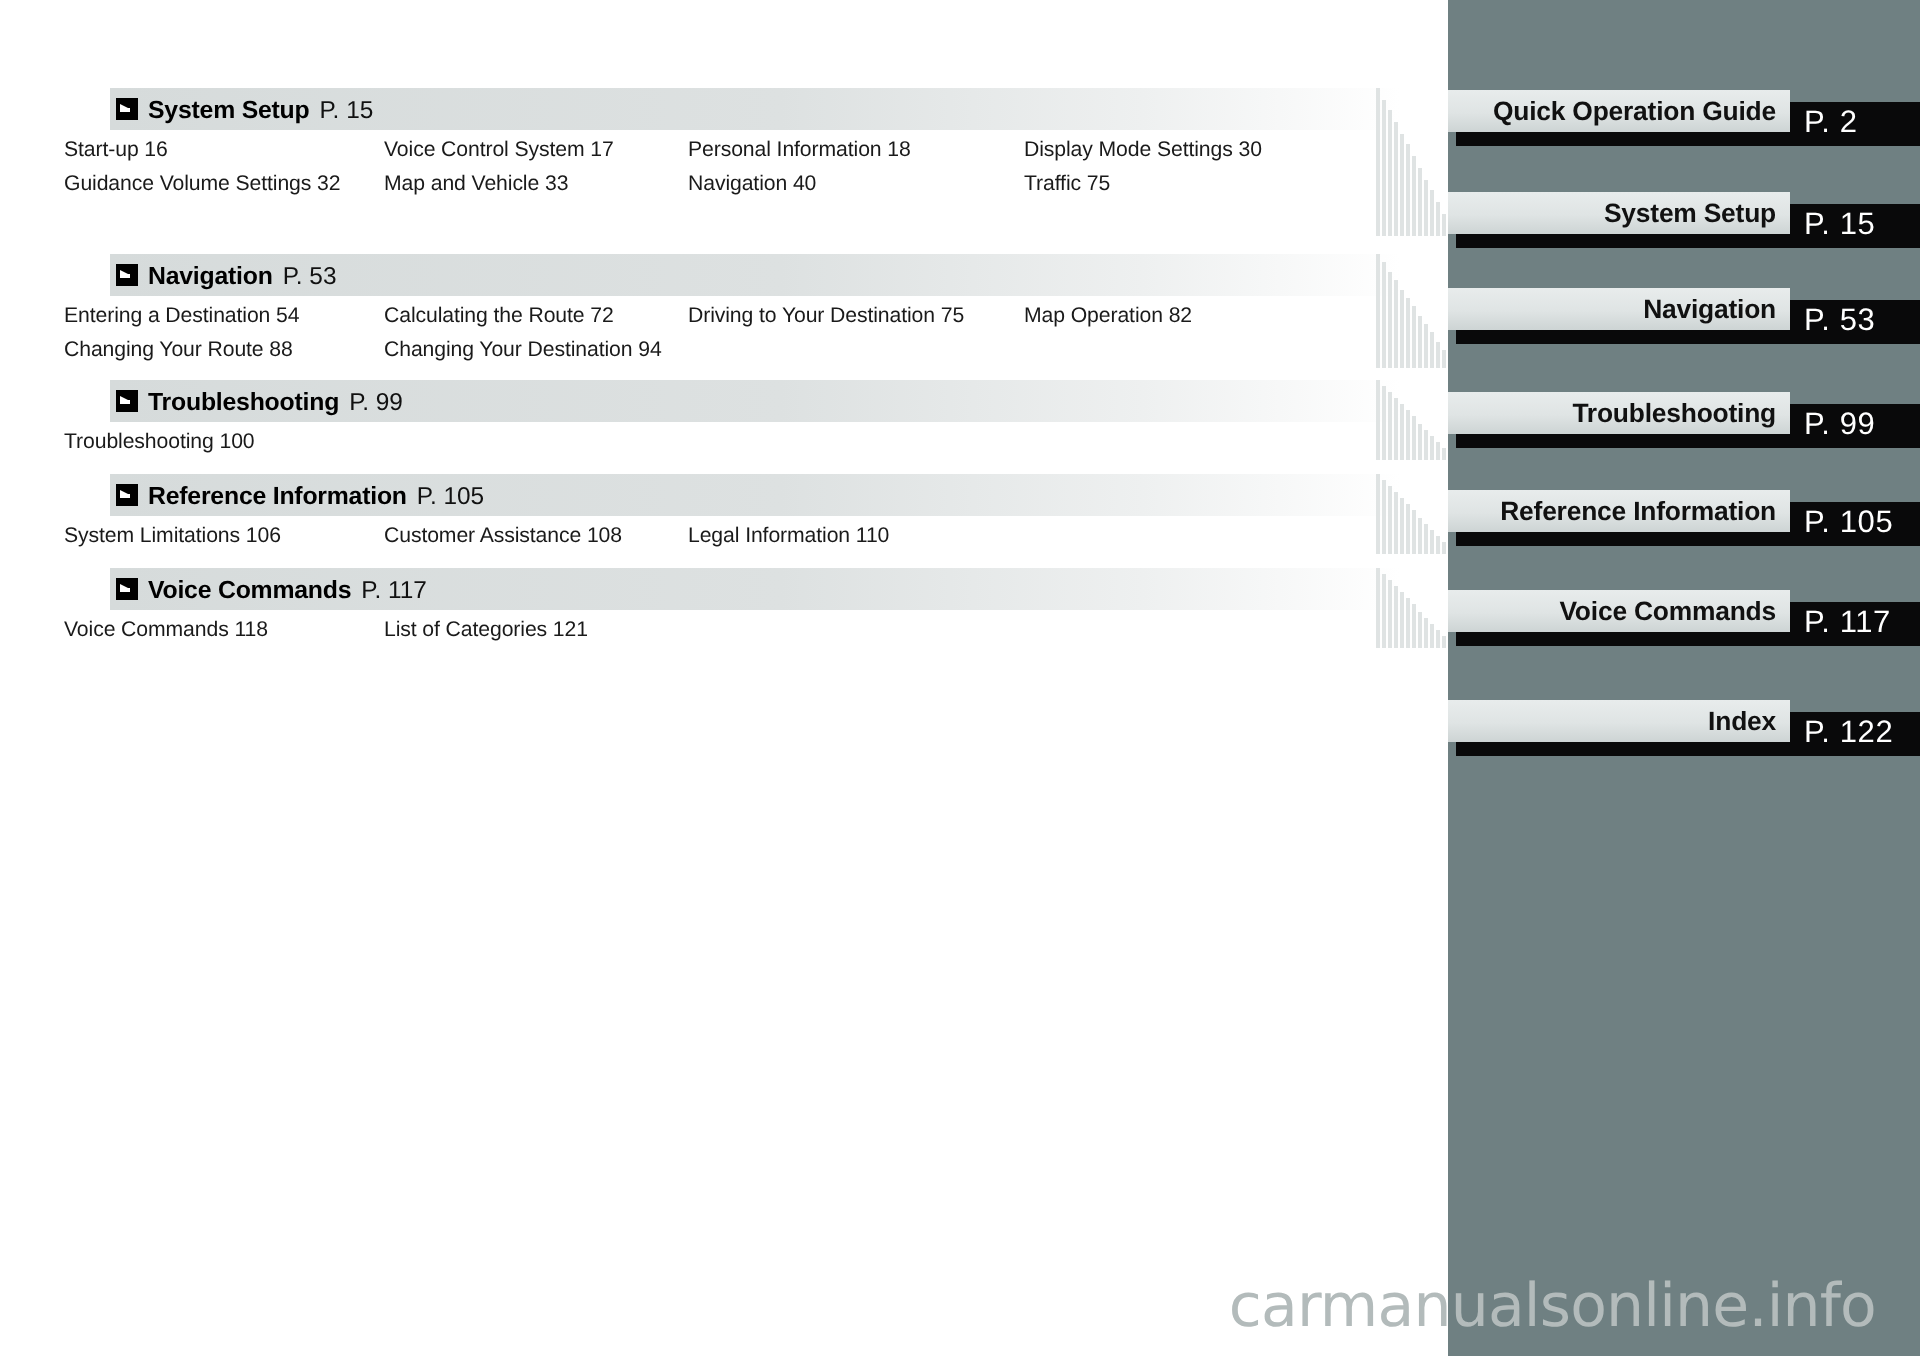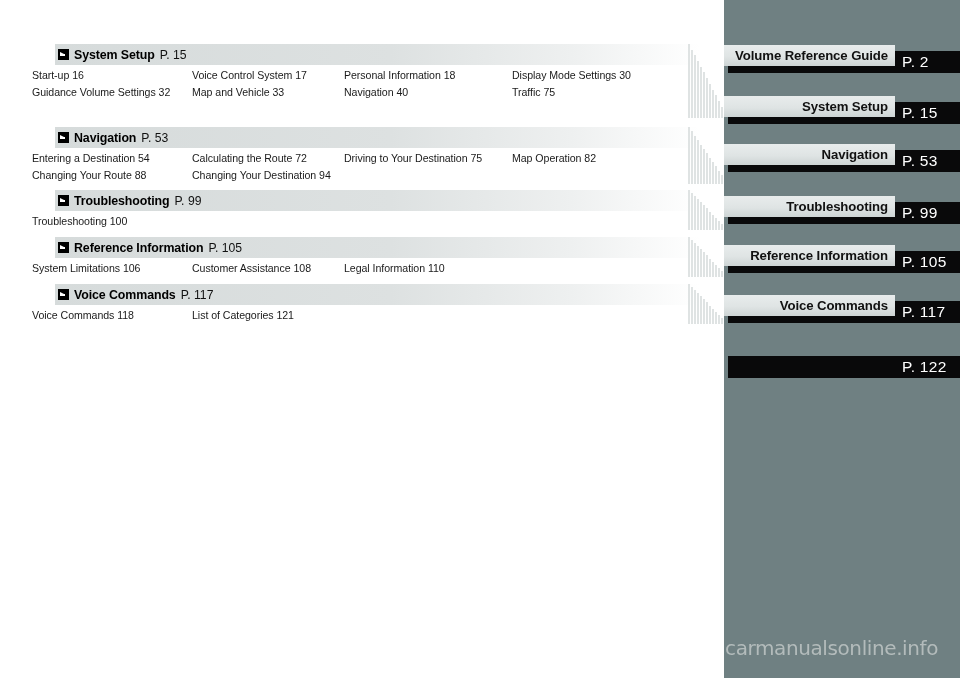--- a/index.html
+++ b/index.html
@@ -170,21 +170,21 @@
   }
 
   
   #watermark {
     position: absolute;
     left: 0; top: 636px;
     width: 960px;
     text-align: right;
     padding-right: 22px;
     box-sizing: border-box;
-    font-size: 20px;
+    font-size: 30px;
     color: #b3bbbb;
     letter-spacing: -0.4px;
     font-family: "DejaVu Sans", sans-serif;
   }
 </style>
 </head>
 <body>
 
 <div id="toc-area">
     <div class="section" style="position: absolute; left: 0px; top: 44px; width: 724px;">
@@ -336,21 +336,21 @@
         </div>
       </div>
     </div>
   </div>
 
 <div id="sidebar">
 <div class="tab" style="top: 45px;">
       <div class="tab-black"></div>
       <div class="tab-page">P. 2</div>
       <div class="tab-light">
-        <span class="tab-label">Volume Reference Guide</span>
+        <span class="tab-label">Quick Operation Guide</span>
       </div>
     </div>
     <div class="tab" style="top: 96px;">
       <div class="tab-black"></div>
       <div class="tab-page">P. 15</div>
       <div class="tab-light">
         <span class="tab-label">System Setup</span>
       </div>
     </div>
     <div class="tab" style="top: 144px;">
@@ -377,16 +377,19 @@
     <div class="tab" style="top: 295px;">
       <div class="tab-black"></div>
       <div class="tab-page">P. 117</div>
       <div class="tab-light">
         <span class="tab-label">Voice Commands</span>
       </div>
     </div>
     <div class="tab" style="top: 350px;">
       <div class="tab-black"></div>
       <div class="tab-page">P. 122</div>
+      <div class="tab-light">
+        <span class="tab-label">Index</span>
+      </div>
     </div>
   </div>
 
 <div id="watermark">carmanualsonline.info</div>
 
 </body></html>

